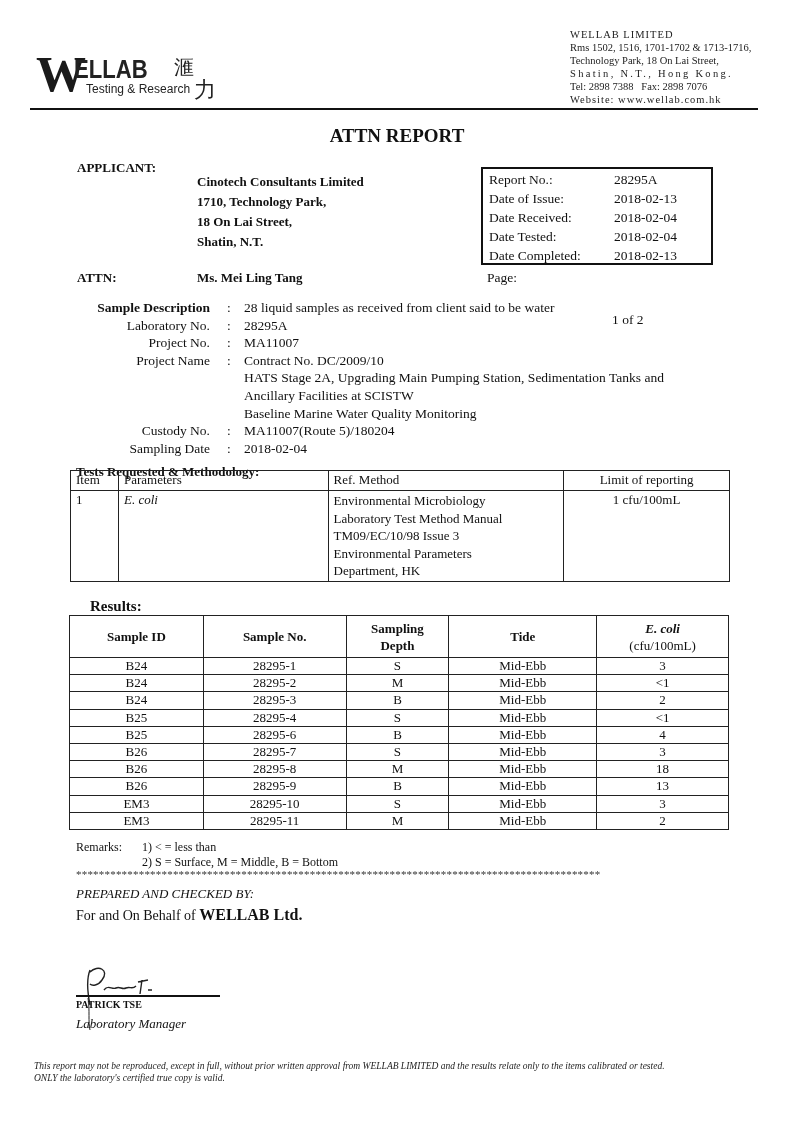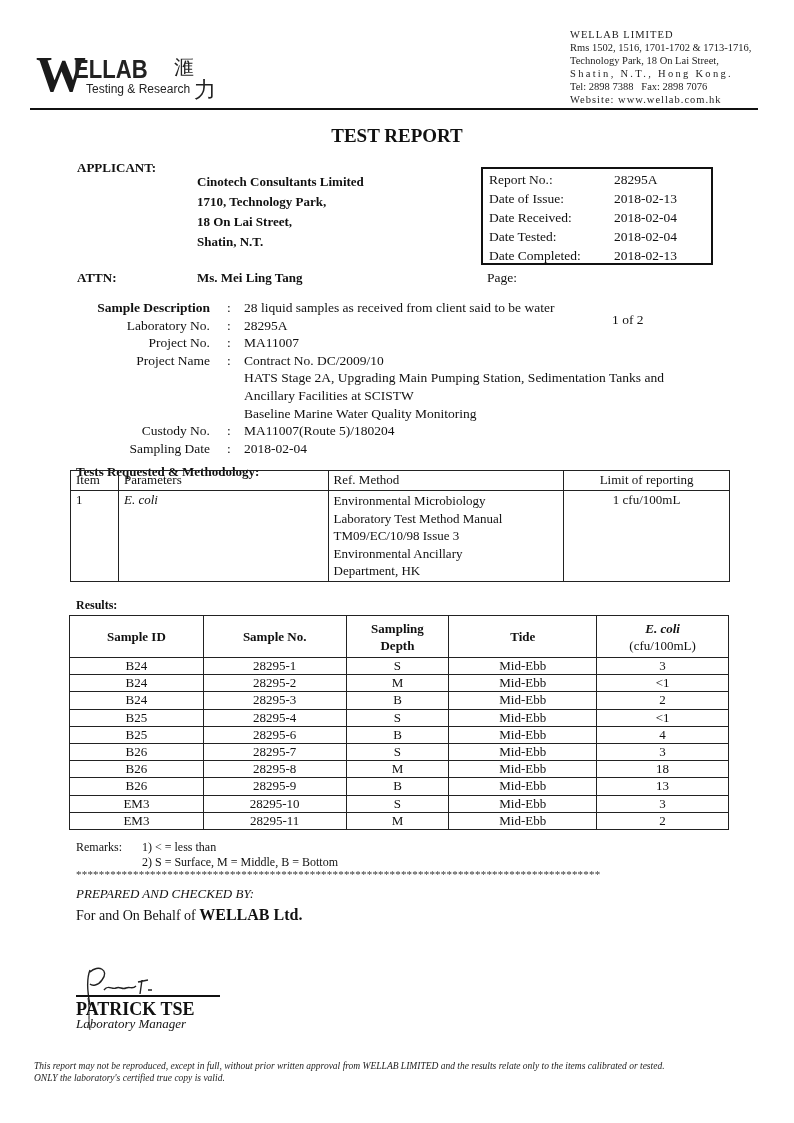--- a/index.html
+++ b/index.html
@@ -49,21 +49,21 @@
   
   .tests-heading { left: 76px; top: 464px; font-weight: bold; font-size: 13px; }
   table { border-collapse: collapse; font-family: "Liberation Serif", serif; }
   .tests { position: absolute; left: 70px; top: 470px; width: 660px; font-size: 13px; padding-left: 16px; }
   .tests th, .tests td { border: 1.3px solid #222; padding: 1px 5px; vertical-align: top; font-weight: normal; text-align: left; }
   .tests th { height: 17px; }
   .tests td.lim, .tests th.lim { text-align: center; }
   .tests td.ref { line-height: 17.5px; }
 
   
-  .results-heading { left: 76px; top: 598px; font-weight: bold; font-size: 12px; }
+  .results-heading { left: 90px; top: 598px; font-weight: bold; font-size: 15px; }
   .results { position: absolute; left: 69px; top: 615px; width: 660px; font-size: 13px; }
   .results th, .results td { border: 1.3px solid #222; text-align: center; }
   .results th { height: 41px; font-weight: bold; line-height: 17px; padding: 0; }
   .results td { height: 16.2px; line-height: 16px; padding: 0; }
   .results col.c1 { width: 134px; } .results col.c2 { width: 143px; }
   .results col.c3 { width: 103px; } .results col.c4 { width: 148px; } .results col.c5 { width: 132px; }
   .results .ecoli { font-style: italic; }
   .results th.ec { font-weight: normal; }
 
   .remarks { left: 76px; top: 840px; font-size: 12px; line-height: 15px; }
@@ -71,21 +71,21 @@
   .remarks .r1 { position: absolute; left: 66px; top: 0; white-space: nowrap; }
   .remarks .r2 { position: absolute; left: 66px; top: 15px; white-space: nowrap; }
   .stars { left: 76px; top: 868px; width: 650px; font-size: 11px; overflow: hidden; white-space: nowrap; letter-spacing: 0.2px; color: #333; }
   .prepared { left: 76px; top: 886px; font-style: italic; font-size: 13px; }
   .behalf { left: 76px; top: 906px; font-size: 14px; }
   .behalf .co { font-weight: bold; font-size: 16px; }
 
   
   .sig { left: 76px; top: 960px; width: 140px; height: 70px; }
   .sig-line { left: 76px; top: 995px; width: 144px; height: 2px; background: #111; }
-  .signer { left: 76px; top: 999px; font-weight: bold; font-size: 18px; }
+  .signer { left: 76px; top: 999px; font-weight: bold; font-size: 10px; }
   .signer-title { left: 76px; top: 1016px; font-style: italic; font-size: 13px; }
 
   .footer { left: 34px; top: 1060px; width: 740px; font-size: 9.5px; line-height: 12px; color: #222; font-style: italic; }
 </style>
 </head>
 <body>
 
 <div class="abs logo">
   <span class="logo-w">W</span>
   <span class="logo-ellab">ELLAB</span>
@@ -97,21 +97,21 @@
 <div class="abs company">
   <div class="cname">WELLAB LIMITED</div>
   <div>Rms 1502, 1516, 1701-1702 &amp; 1713-1716,</div>
   <div>Technology Park, 18 On Lai Street,</div>
   <div class="spaced">Shatin, N.T., Hong Kong.</div>
   <div style="white-space:pre">Tel: 2898 7388   Fax: 2898 7076</div>
   <div class="cname">Website: www.wellab.com.hk</div>
 </div>
 <div class="abs" style="left:30px;top:108px;width:728px;height:2px;background:#111;"></div>
 
-<div class="abs title">TEST REPORT</div>
+<div class="abs title">ATTN REPORT</div>
 
 <div class="abs lbl-bold applicant-label">APPLICANT:</div>
 <div class="abs applicant-lines">
   <div>Cinotech Consultants Limited</div>
   <div>1710, Technology Park,</div>
   <div>18 On Lai Street,</div>
   <div>Shatin, N.T.</div>
 </div>
 <div class="abs lbl-bold attn-label">ATTN:</div>
 <div class="abs attn-value">Ms. Mei Ling Tang</div>
@@ -202,21 +202,21 @@
     </tr>
   </thead>
   <tbody>
     <tr>
       <td>1</td>
       <td style="font-style:italic">E. coli</td>
       <td class="ref">
         <div>Environmental Microbiology</div>
         <div>Laboratory Test Method Manual</div>
         <div>TM09/EC/10/98 Issue 3</div>
-        <div>Environmental Ancillary</div>
+        <div>Environmental Parameters</div>
         <div>Department, HK</div>
       </td>
       <td class="lim">1 cfu/100mL</td>
     </tr>
   </tbody>
 </table>
 
 <div class="abs results-heading">Results:</div>
 <table class="results">
   <colgroup>

